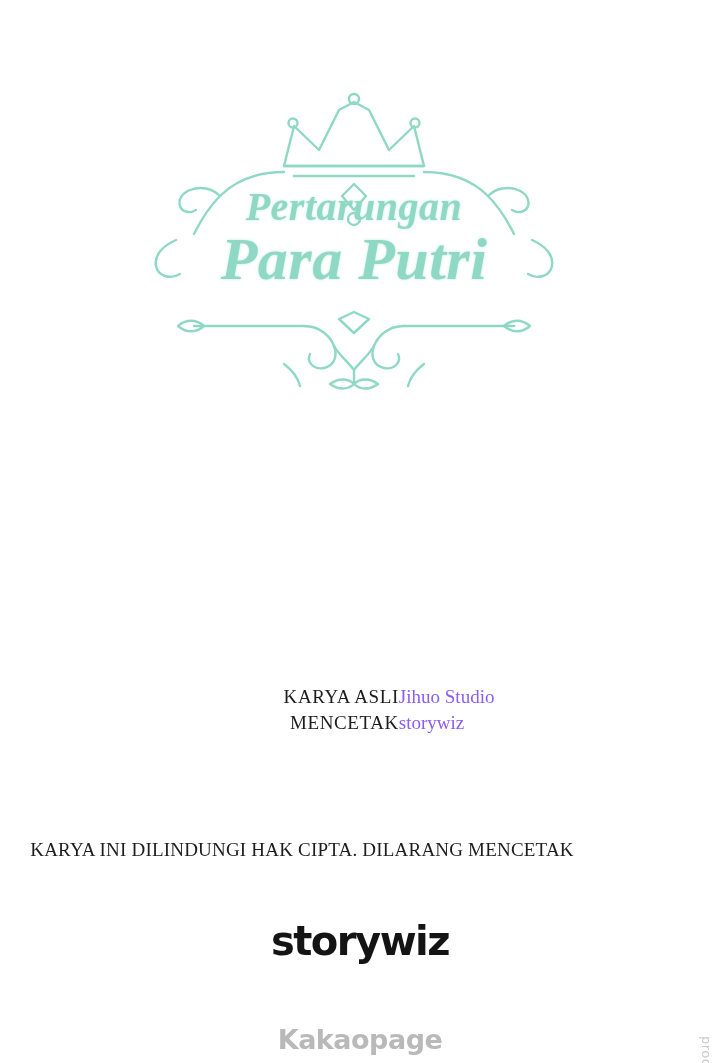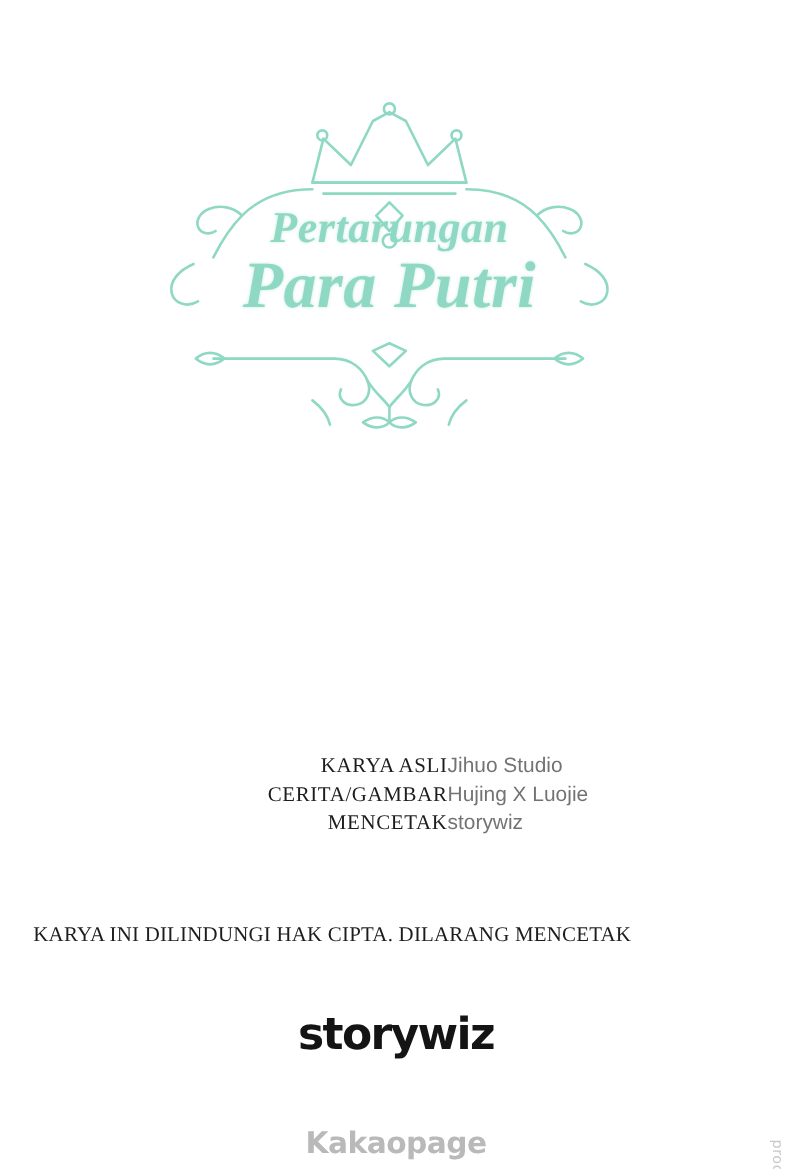--- a/index.html
+++ b/index.html
@@ -88,22 +88,22 @@
   .credits-label {
     text-align: right;
     padding-right: 26px;
     letter-spacing: 0.6px;
     font-family: "Liberation Serif", serif;
     color: #1d1d1d;
   }
   .credits-value {
     text-align: left;
     font-size: 18px;
-    color: #737373;
-    font-family: Liberation Sans, sans-serif;
+    color: #8b5cf6;
+    font-family: Liberation Serif, serif;
   }
 
   
   .notice {
     position: absolute;
     left: 0;
     top: 836px;
     width: 604px;
     text-align: center;
     font-size: 19px;
@@ -213,24 +213,20 @@
 </div>
 
 <div class="credits">
   <table class="credits-table">
     <tbody>
       <tr>
         <td class="credits-label">KARYA ASLI</td>
         <td class="credits-value">Jihuo Studio</td>
       </tr>
       <tr>
-        <td class="credits-label">CERITA/GAMBAR</td>
-        <td class="credits-value">Hujing X Luojie</td>
-      </tr>
-      <tr>
         <td class="credits-label">MENCETAK</td>
         <td class="credits-value">storywiz</td>
       </tr>
     </tbody>
   </table>
 </div>
 
 <div class="notice">
   <div>KARYA INI DILINDUNGI HAK CIPTA. DILARANG MENCETAK</div>
 </div>

